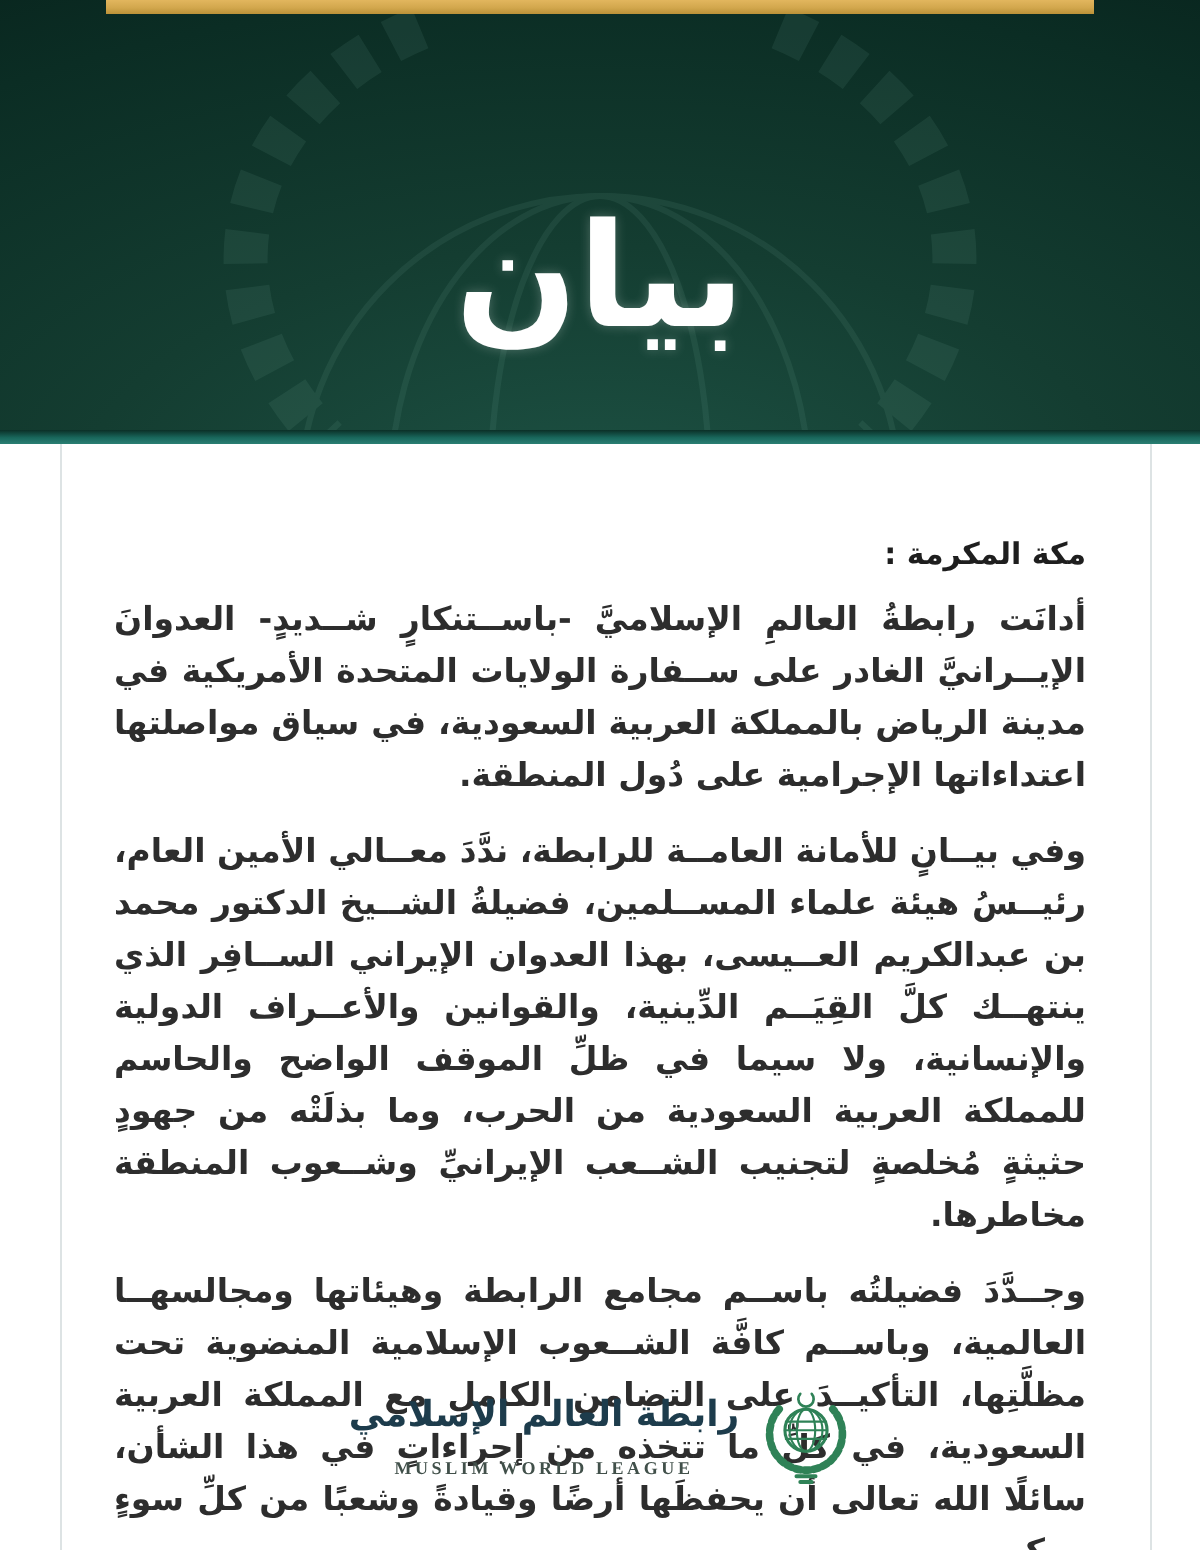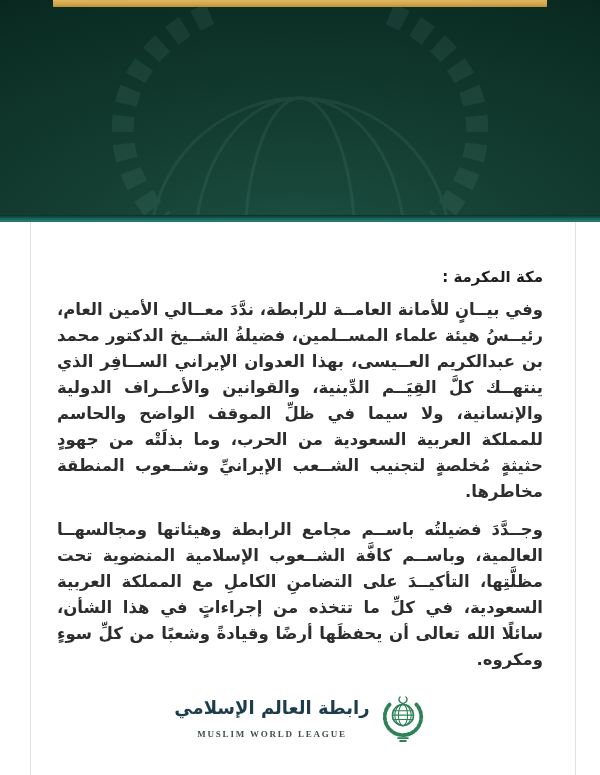--- a/index.html
+++ b/index.html
@@ -49,30 +49,32 @@
         <circle cx="300" cy="248" r="150"></circle>
         <ellipse cx="300" cy="248" rx="55" ry="150"></ellipse>
         <ellipse cx="300" cy="248" rx="105" ry="150"></ellipse>
       </g>
       <g fill="none" stroke="#9ed9c6" stroke-width="22" stroke-dasharray="16 12">
         <path d="M210 14 C 118 52, 93 148, 163 220"></path>
         <path d="M390 14 C 482 52, 507 148, 437 220"></path>
       </g>
     </svg>
     <div class="gold-bar"></div>
+    <div class="title">بيان</div>
   </div>
   <div class="divider"></div>
 
   <div class="sheet">
     <div class="vline left"></div>
     <div class="vline right"></div>
 
     <div class="content">
       <div class="city">مكة المكرمة :</div>
       <div class="paras">
+        <p>أدانَت رابطةُ العالمِ الإسلاميَّ -باســتنكارٍ شــديدٍ- العدوانَ الإيــرانيَّ الغادر على ســفارة الولايات المتحدة الأمريكية في مدينة الرياض بالمملكة العربية السعودية، في سياق مواصلتها اعتداءاتها الإجرامية على دُول المنطقة.</p>
         <p>وفي بيــانٍ للأمانة العامــة للرابطة، ندَّدَ معــالي الأمين العام، رئيــسُ هيئة علماء المســلمين، فضيلةُ الشــيخ الدكتور محمد بن عبدالكريم العــيسى، بهذا العدوان الإيراني الســافِر الذي ينتهــك كلَّ القِيَــم الدِّينية، والقوانين والأعــراف الدولية والإنسانية، ولا سيما في ظلِّ الموقف الواضح والحاسم للمملكة العربية السعودية من الحرب، وما بذلَتْه من جهودٍ حثيثةٍ مُخلصةٍ لتجنيب الشــعب الإيرانيِّ وشــعوب المنطقة مخاطرها.</p>
         <p>وجــدَّدَ فضيلتُه باســم مجامع الرابطة وهيئاتها ومجالسهــا العالمية، وباســم كافَّة الشــعوب الإسلامية المنضوية تحت مظلَّتِها، التأكيــدَ على التضامنِ الكاملِ مع المملكة العربية السعودية، في كلِّ ما تتخذه من إجراءاتٍ في هذا الشأن، سائلًا الله تعالى أن يحفظَها أرضًا وقيادةً وشعبًا من كلِّ سوءٍ ومكروه.</p>
       </div>
     </div>
 
     <div class="logo-row">
       <div class="logo-text">
         <div class="logo-ar">رابطة العالم الإسلامي</div>
         <div class="logo-en">MUSLIM WORLD LEAGUE</div>
       </div>

